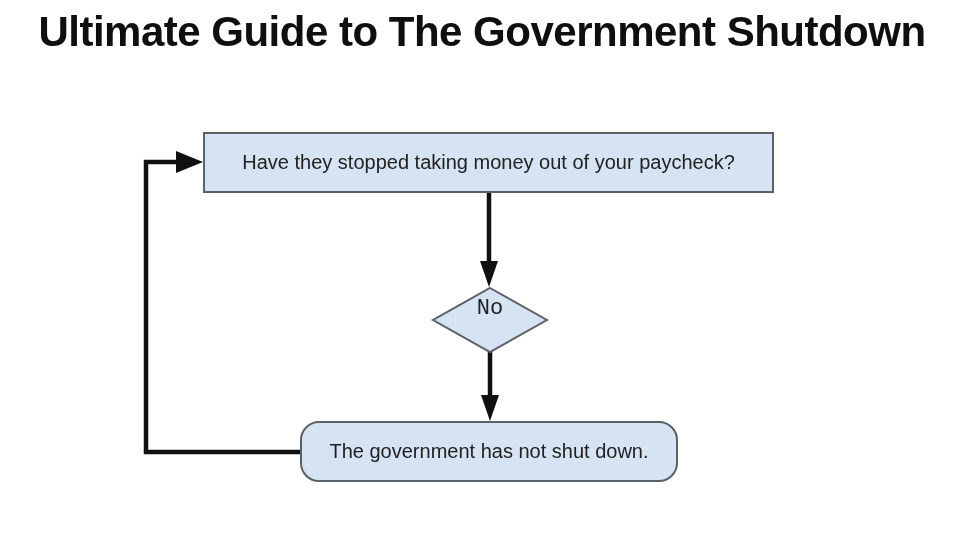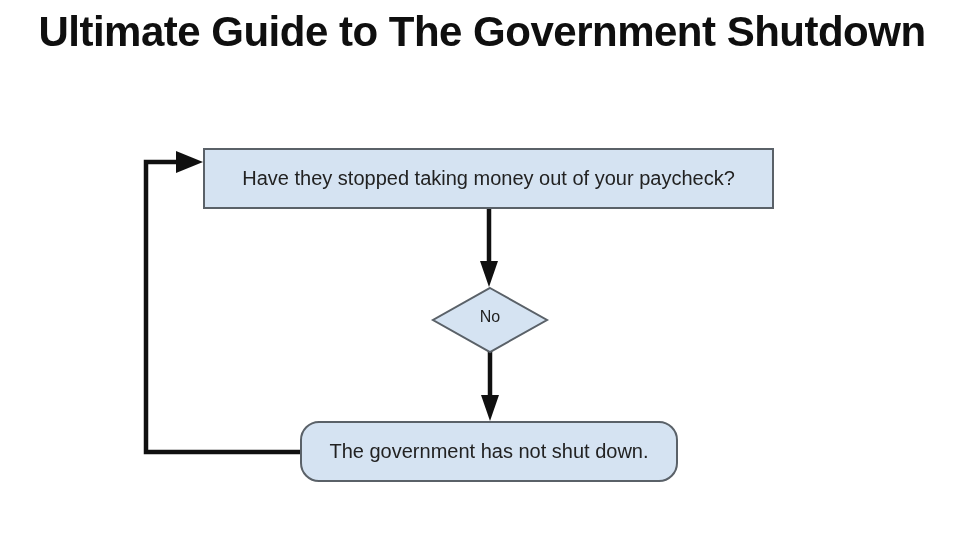--- a/index.html
+++ b/index.html
@@ -30,25 +30,25 @@
   .arrowhead { fill: var(--connector); stroke: none; }
   .diamond { fill: var(--node-fill); stroke: var(--node-border); stroke-width: 2; }
   .node {
     position: absolute; box-sizing: border-box;
     background: var(--node-fill);
     border: 2px solid var(--node-border);
     display: flex; align-items: center; justify-content: center;
     font-size: 20px; color: var(--node-text);
     text-align: center;
   }
-  .node.question { left: 203px; top: 148px; width: 571px; height: 61px; }
+  .node.question { left: 203px; top: 132px; width: 571px; height: 61px; }
   .node.result   { left: 300px; top: 421px; width: 378px; height: 61px; border-radius: 19px; }
   .decision-label {
-    position: absolute; left: 440px; top: 308px; width: 100px;
-    text-align: center; font-size: 16px; color: var(--node-text);
+    position: absolute; left: 440px; top: 296px; width: 100px;
+    text-align: center; font-size: 22px; color: var(--node-text); font-family: Liberation Mono, monospace;
   }
 </style>
 </head>
 <body>
 
 <div class="stage">
 
   <div class="title">Ultimate Guide to The Government Shutdown</div>
 
   <svg class="connectors" viewBox="0 0 964 555">

